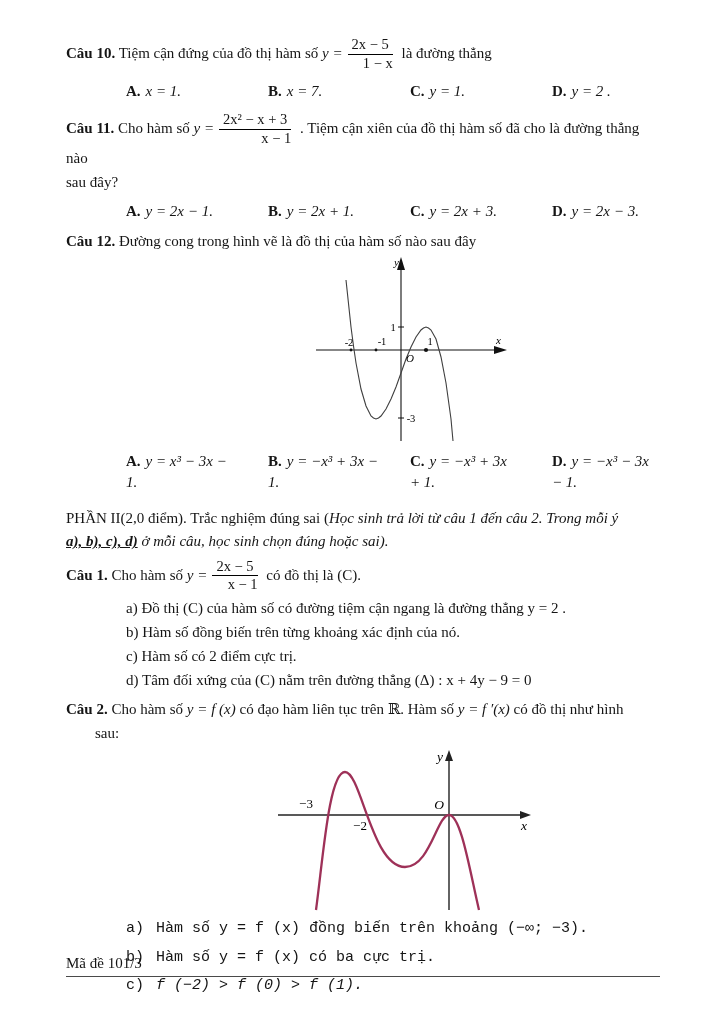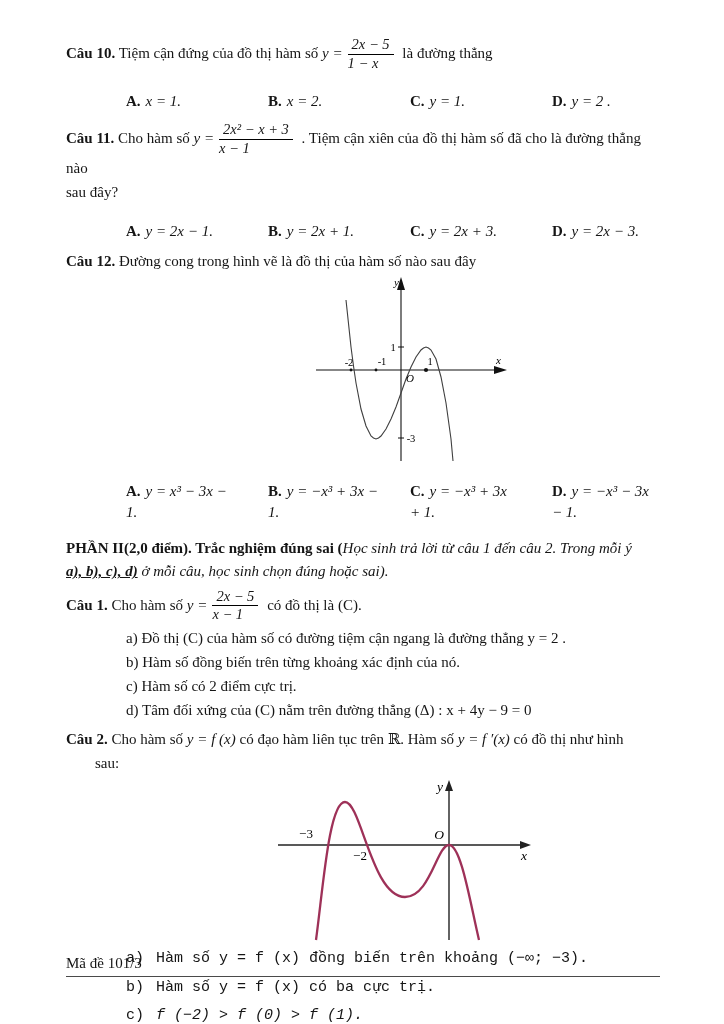--- a/index.html
+++ b/index.html
@@ -2,30 +2,30 @@
 <html><head>
 <meta charset="utf-8">
 <style>
   html,body{margin:0;padding:0;background:#fff;}
   body{width:724px;height:1024px;position:relative;overflow:hidden;
        font-family:"Liberation Serif","DejaVu Serif",serif;font-size:15px;color:#151515;}
   .content{padding:36px 62px 0 66px;position:relative;}
   .qline{margin:0 0 2px 0;line-height:1.45;}
   .qlabel{font-weight:bold;}
   .math{font-style:italic;}
-  .frac{display:inline-block;vertical-align:middle;text-align:left;
-        font-style:italic;margin:1px 5px;line-height:1.1;font-size:14.5px;}
+  .frac{display:inline-block;vertical-align:middle;text-align:right;
+        margin:1px 5px;line-height:1.1;font-size:14.5px;}
   .frac .num{display:block;border-bottom:1px solid #000;padding:0 4px 1px;}
   .frac .den{display:block;padding-top:1px;}
-  .options{display:flex;margin:18px 0 9px 60px;line-height:1.4;gap:32px;}
+  .options{display:flex;margin:8px 0 9px 60px;line-height:1.4;gap:32px;}
   .opt{flex:1;}
   .okey{font-weight:bold;margin-right:5px;}
   .line2{margin:2px 0;line-height:1.45;}
   .part2-heading{margin:14px 0 4px 0;line-height:1.55;}
-  .b{font-weight:bold;}
+  .b{font-weight:normal;}
   .i{font-style:italic;}
   .bi{font-weight:bold;font-style:italic;text-decoration:underline;}
   .items{margin:4px 0 6px 60px;line-height:1.45;}
   .items .item{margin:2px 0;}
   .items2{margin:6px 0 0 60px;line-height:1.45;}
   .items2 .item{margin-bottom:7px;font-family:Liberation Mono, monospace;}
   .ikey2{display:inline-block;width:30px;}
   .fig{display:block;}
   .fig1wrap{margin:2px 0 0 248px;}
   .fig2wrap{margin:0 0 0 206px;}
@@ -41,21 +41,21 @@
 
   <div>
     <div class="qline">
       <span class="qlabel">Câu 10.</span>
       <span>Tiệm cận đứng của đồ thị hàm số</span>
       <span class="math">y =</span><span class="frac"><span class="num">2x − 5</span><span class="den">1 − x</span></span>
       <span>là đường thẳng</span>
     </div>
     <div class="options">
       <span class="opt"><span class="okey">A.</span><span class="math">x = 1.</span></span>
-      <span class="opt"><span class="okey">B.</span><span class="math">x = 2.</span></span>
+      <span class="opt"><span class="okey">B.</span><span class="math">x = 7.</span></span>
       <span class="opt"><span class="okey">C.</span><span class="math">y = 1.</span></span>
       <span class="opt"><span class="okey">D.</span><span class="math">y = 2 .</span></span>
     </div>
   </div>
 
   <div>
     <div class="qline">
       <span class="qlabel">Câu 11.</span>
       <span>Cho hàm số</span>
       <span class="math">y =</span><span class="frac"><span class="num">2x² − x + 3</span><span class="den">x − 1</span></span>

